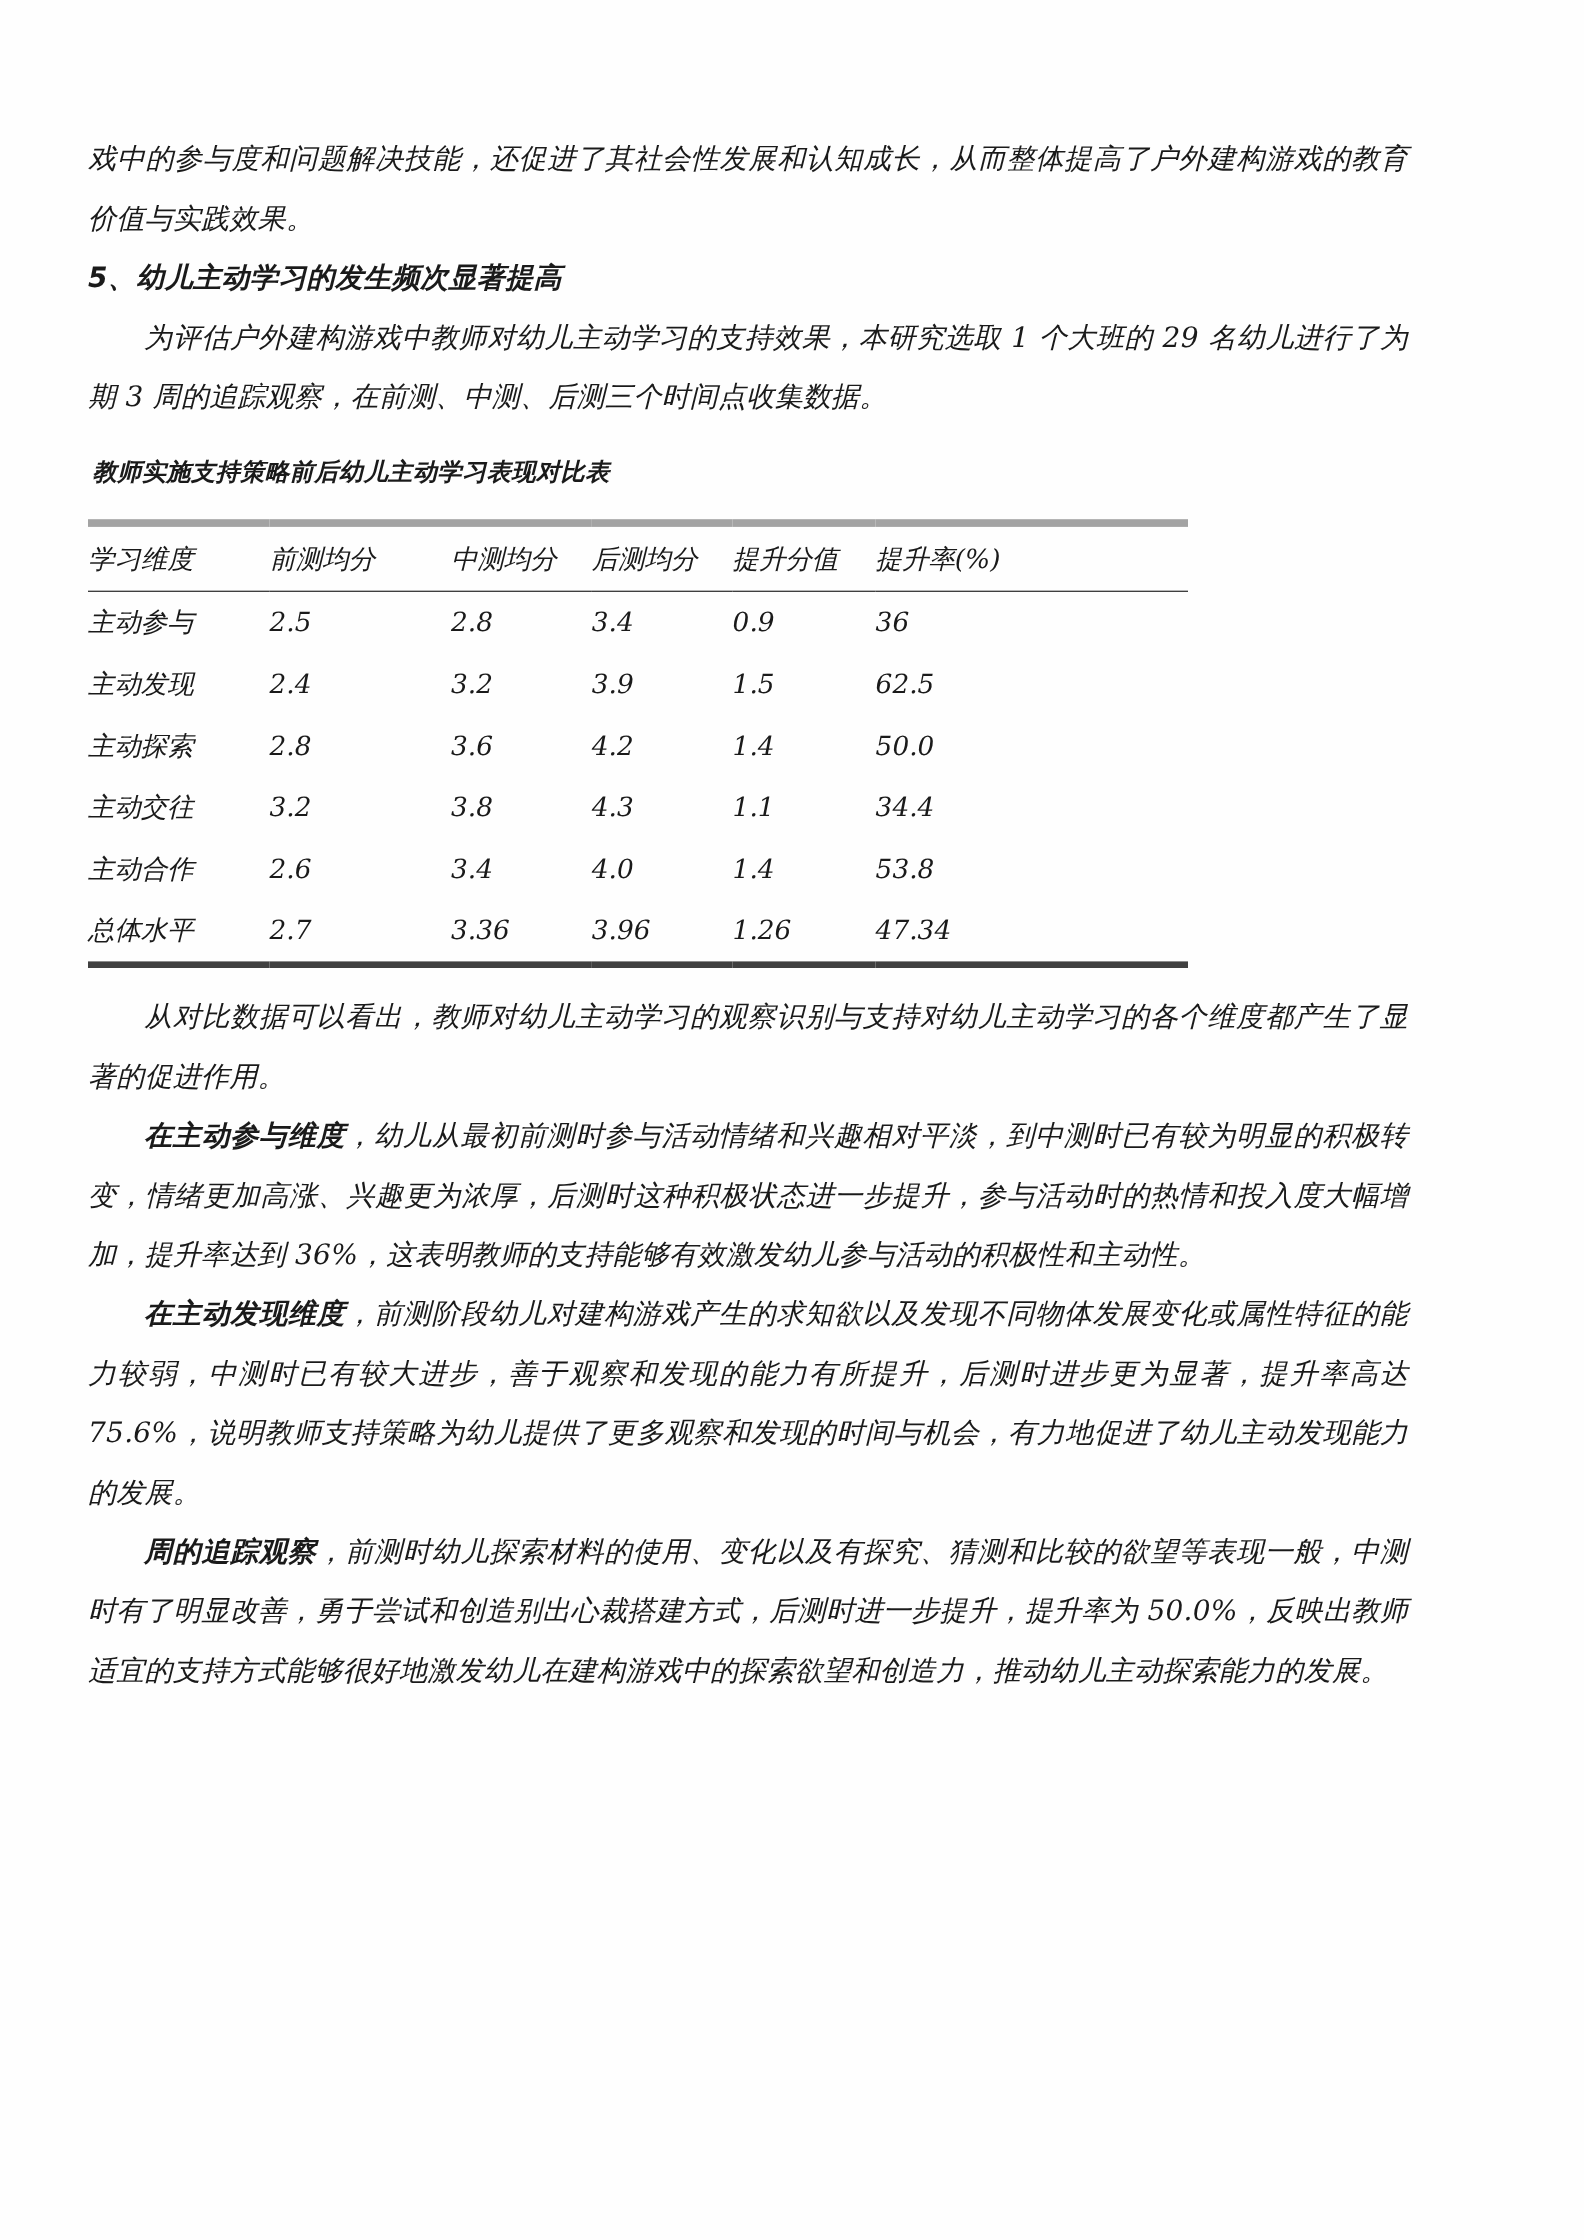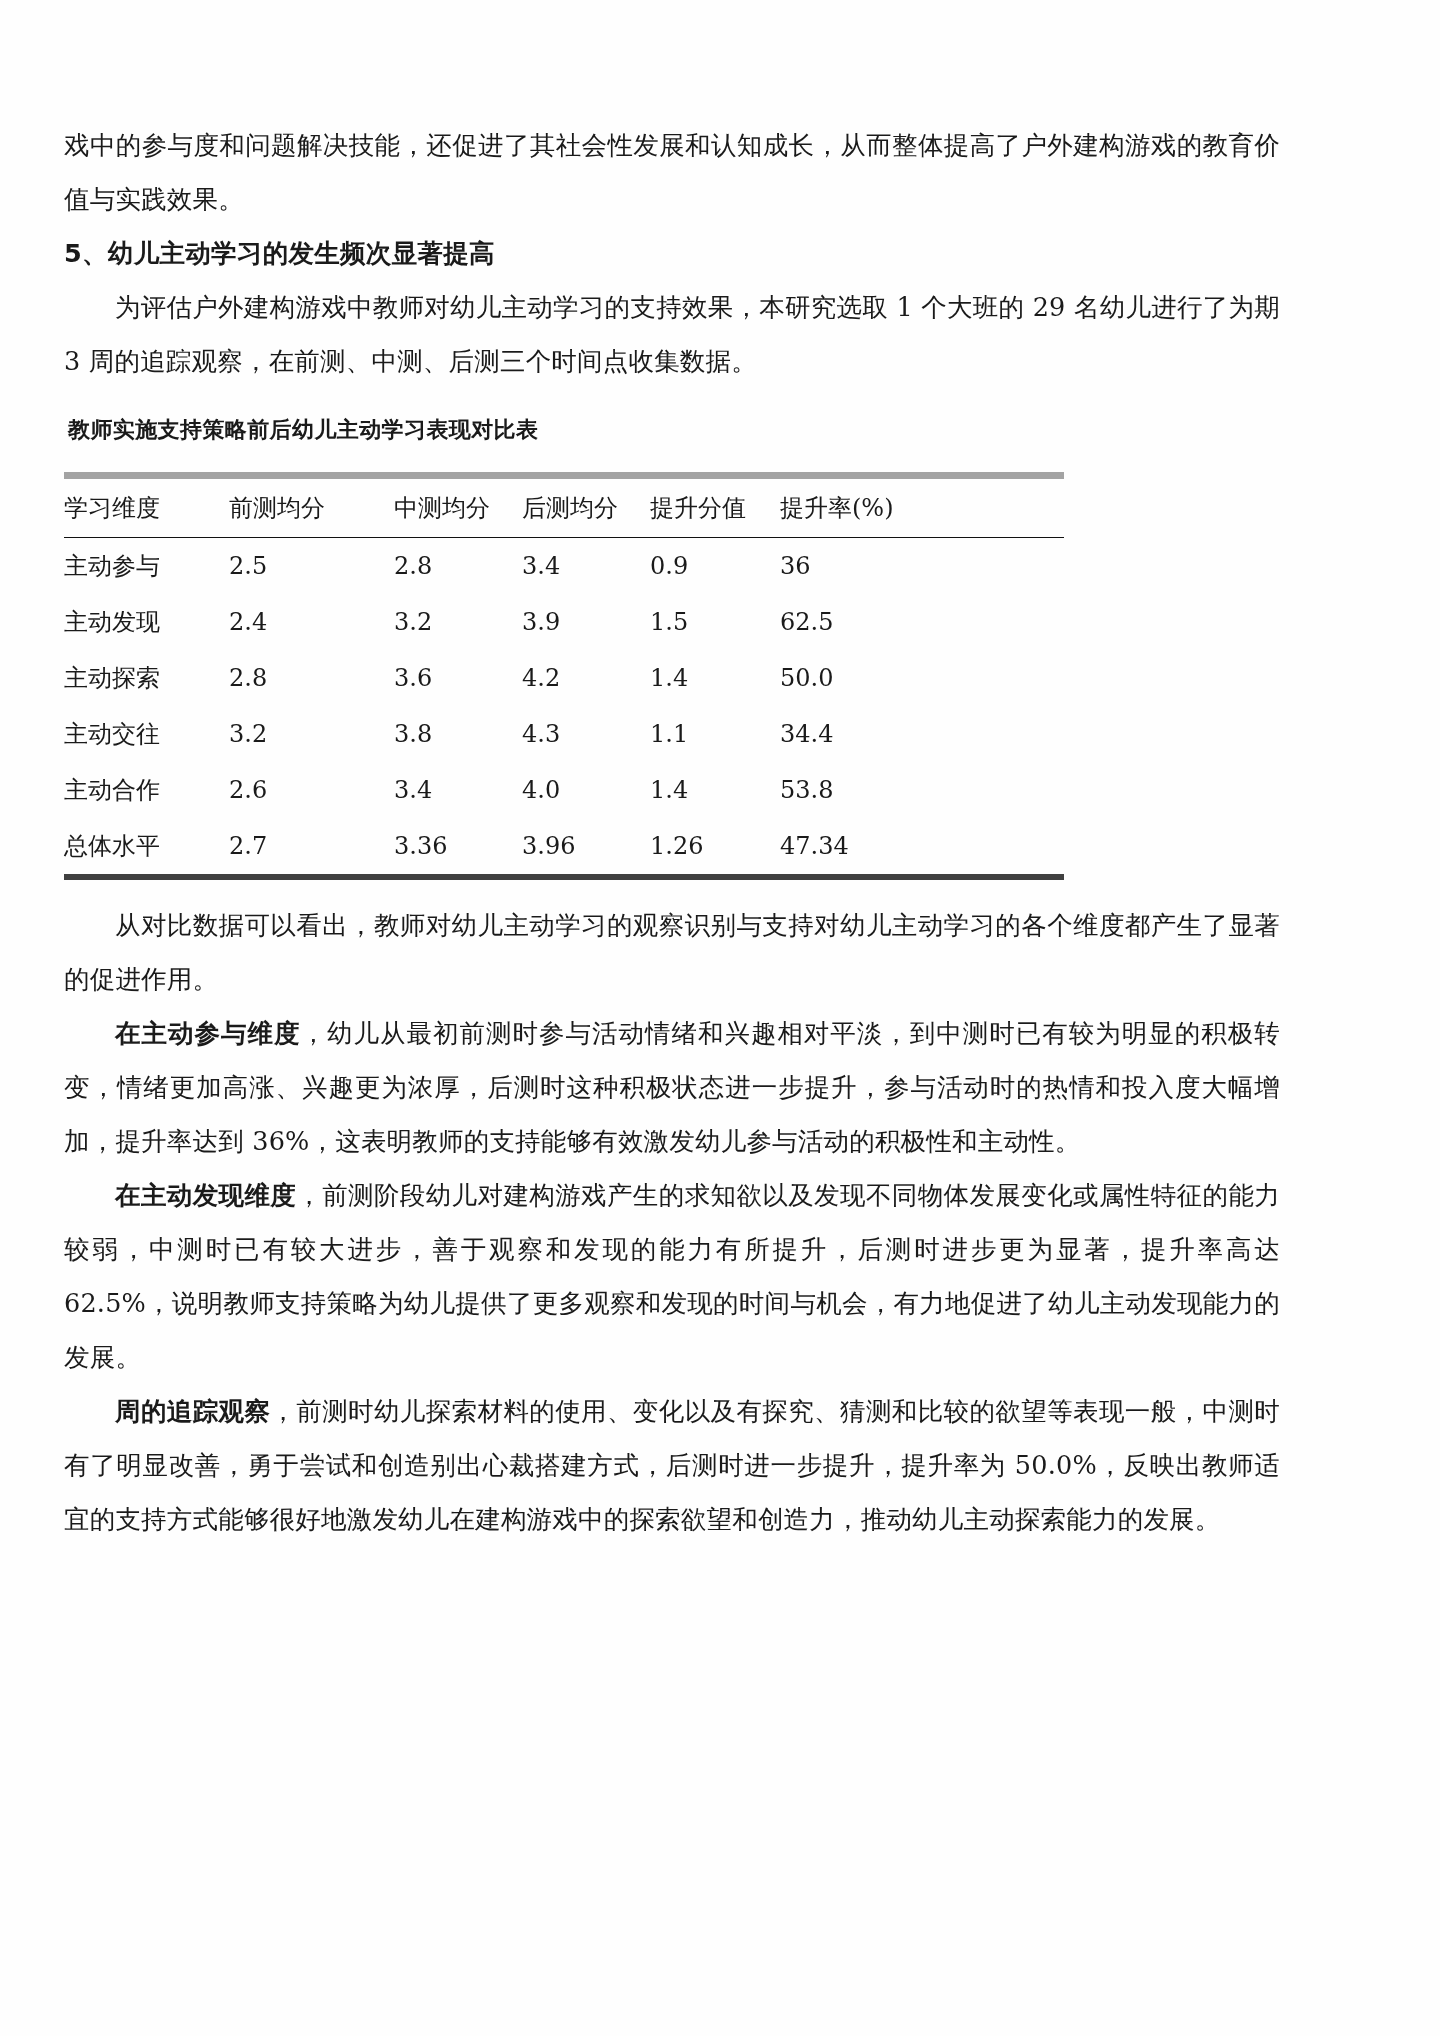--- a/index.html
+++ b/index.html
@@ -11,22 +11,23 @@
     font-family: "DejaVu Serif", "Liberation Serif", serif;
     color: #1a1a1a;
   }
   .page {
     position: relative;
     width: 1440px;
     height: 2036px;
     margin: 0 auto;
     background: #fefefe;
     box-sizing: border-box;
-    padding: 118px 160px 0 64px;
+    padding: 118px 160px 0 80px;
     overflow: hidden;
+    font-style: italic;
   }
   .body-text {
     font-size: 25.5px;
     line-height: 54px;
     text-align: justify;
     text-justify: inter-ideograph;
     letter-spacing: 0.2px;
     margin: 0;
   }
   .indent {
@@ -167,18 +168,18 @@
       </tr>
     </tbody>
   </table>
 
   <div class="spacer-sm"></div>
 
   <p class="body-text indent">从对比数据可以看出，教师对幼儿主动学习的观察识别与支持对幼儿主动学习的各个维度都产生了显著的促进作用。</p>
 
   <p class="body-text indent para-block"><span class="bold-lead">在主动参与维度</span><span>，幼儿从最初前测时参与活动情绪和兴趣相对平淡，到中测时已有较为明显的积极转变，情绪更加高涨、兴趣更为浓厚，后测时这种积极状态进一步提升，参与活动时的热情和投入度大幅增加，提升率达到 36%，这表明教师的支持能够有效激发幼儿参与活动的积极性和主动性。</span></p>
 
-  <p class="body-text indent para-block"><span class="bold-lead">在主动发现维度</span><span>，前测阶段幼儿对建构游戏产生的求知欲以及发现不同物体发展变化或属性特征的能力较弱，中测时已有较大进步，善于观察和发现的能力有所提升，后测时进步更为显著，提升率高达 62.5%，说明教师支持策略为幼儿提供了更多观察和发现的时间与机会，有力地促进了幼儿主动发现能力的发展。</span></p>
+  <p class="body-text indent para-block"><span class="bold-lead">在主动发现维度</span><span>，前测阶段幼儿对建构游戏产生的求知欲以及发现不同物体发展变化或属性特征的能力较弱，中测时已有较大进步，善于观察和发现的能力有所提升，后测时进步更为显著，提升率高达 75.6%，说明教师支持策略为幼儿提供了更多观察和发现的时间与机会，有力地促进了幼儿主动发现能力的发展。</span></p>
 
   <p class="body-text indent para-block"><span class="bold-lead">周的追踪观察</span><span>，前测时幼儿探索材料的使用、变化以及有探究、猜测和比较的欲望等表现一般，中测时有了明显改善，勇于尝试和创造别出心裁搭建方式，后测时进一步提升，提升率为 50.0%，反映出教师适宜的支持方式能够很好地激发幼儿在建构游戏中的探索欲望和创造力，推动幼儿主动探索能力的发展。</span></p>
 
 
 </div>
 
 </body></html>

